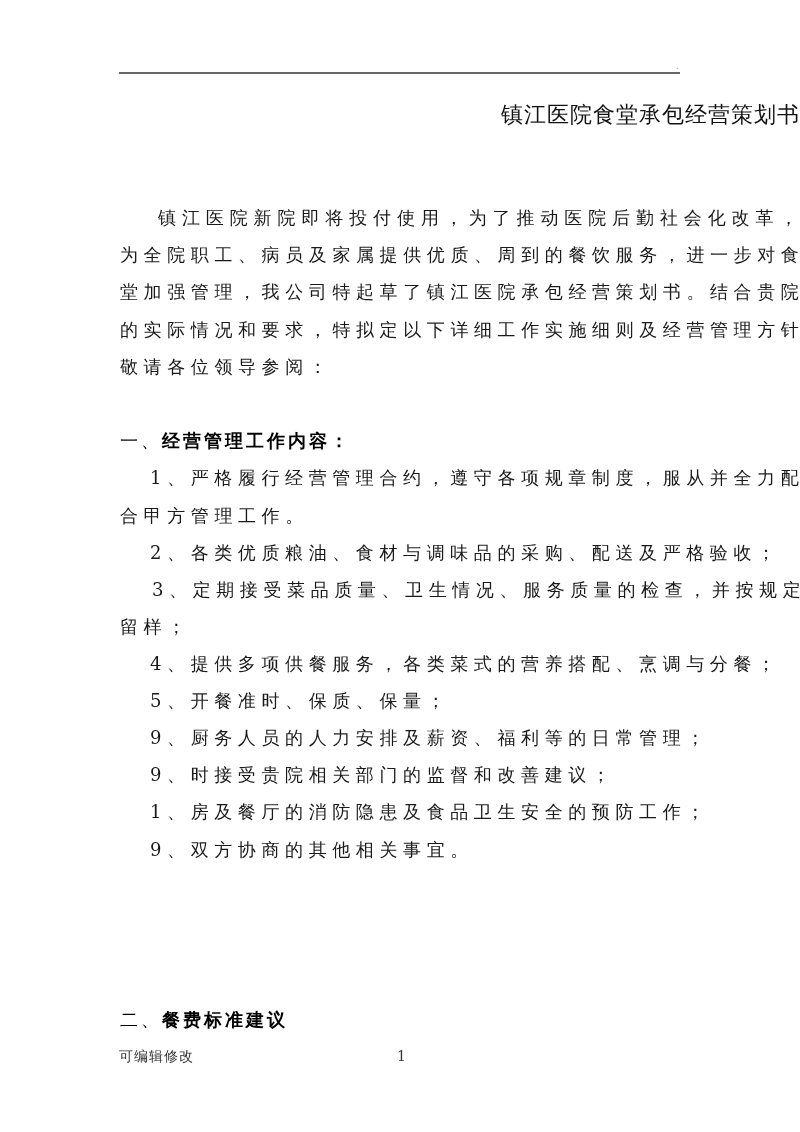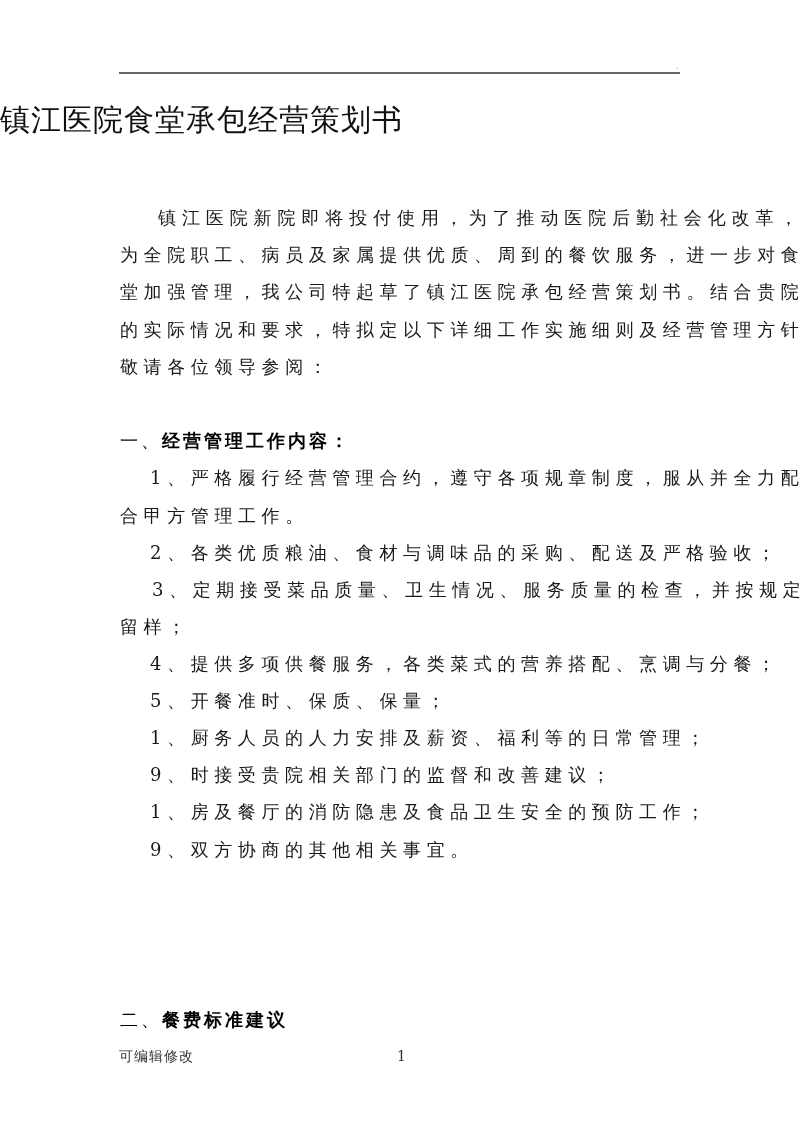--- a/index.html
+++ b/index.html
@@ -28,23 +28,23 @@
     left: 676px;
     top: 62px;
     font-size: 8px;
     color: #888888;
   }
   .title {
     position: absolute;
     left: 0;
     width: 800px;
     top: 100px;
-    text-align: left;
+    text-align: right;
     font-family: "DejaVu Sans", "Liberation Sans", sans-serif;
-    font-size: 30px;
+    font-size: 22px;
     font-weight: normal;
     color: #111111;
     letter-spacing: 1px;
   }
   .line {
     position: absolute;
     left: 120px;
     width: 565px;
     height: 26px;
     line-height: 26px;
@@ -99,21 +99,21 @@
 
     <div class="line" style="top:540px; left:150px;">2、各类优质粮油、食材与调味品的采购、配送及严格验收；</div>
 
     <div class="line" style="top:577px; left:152px;">3、定期接受菜品质量、卫生情况、服务质量的检查，并按规定</div>
     <div class="line" style="top:614px;">留样；</div>
 
     <div class="line" style="top:651px; left:150px;">4、提供多项供餐服务，各类菜式的营养搭配、烹调与分餐；</div>
 
     <div class="line" style="top:688px; left:150px;">5、开餐准时、保质、保量；</div>
 
-    <div class="line" style="top:725px; left:150px;">1、厨务人员的人力安排及薪资、福利等的日常管理；</div>
+    <div class="line" style="top:725px; left:150px;">9、厨务人员的人力安排及薪资、福利等的日常管理；</div>
 
     <div class="line" style="top:762px; left:150px;">9、时接受贵院相关部门的监督和改善建议；</div>
 
     <div class="line" style="top:799px; left:150px;">1、房及餐厅的消防隐患及食品卫生安全的预防工作；</div>
 
     <div class="line" style="top:837px; left:150px;">9、双方协商的其他相关事宜。</div>
   </div>
 
   <div class="line heading" style="top:1007px;">
     <span class="num">二、</span><span>餐费标准建议</span>

